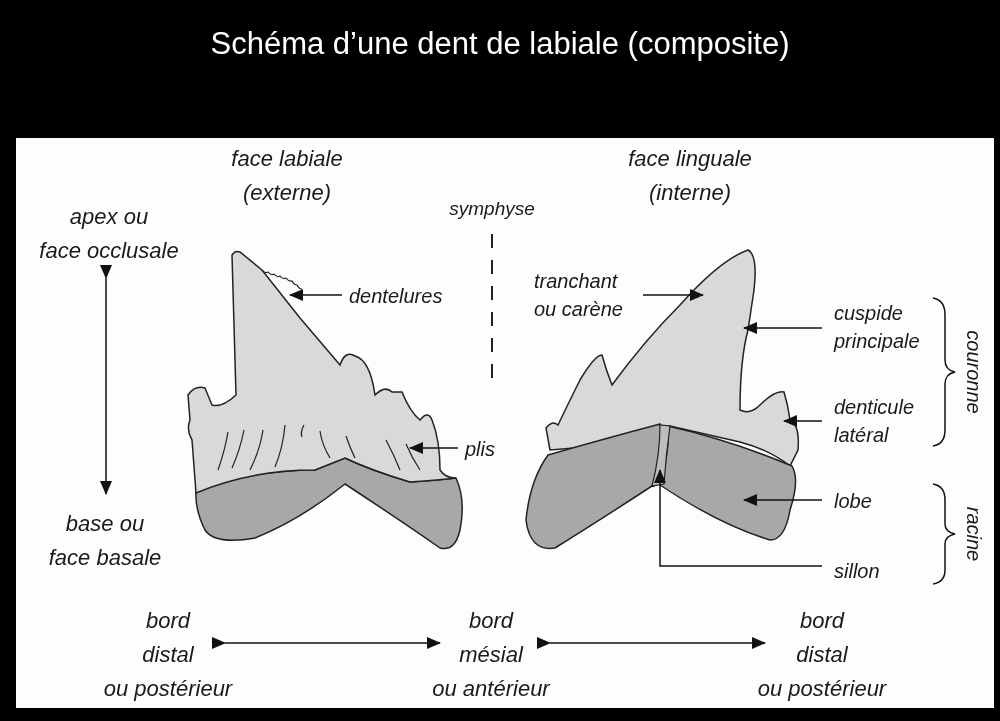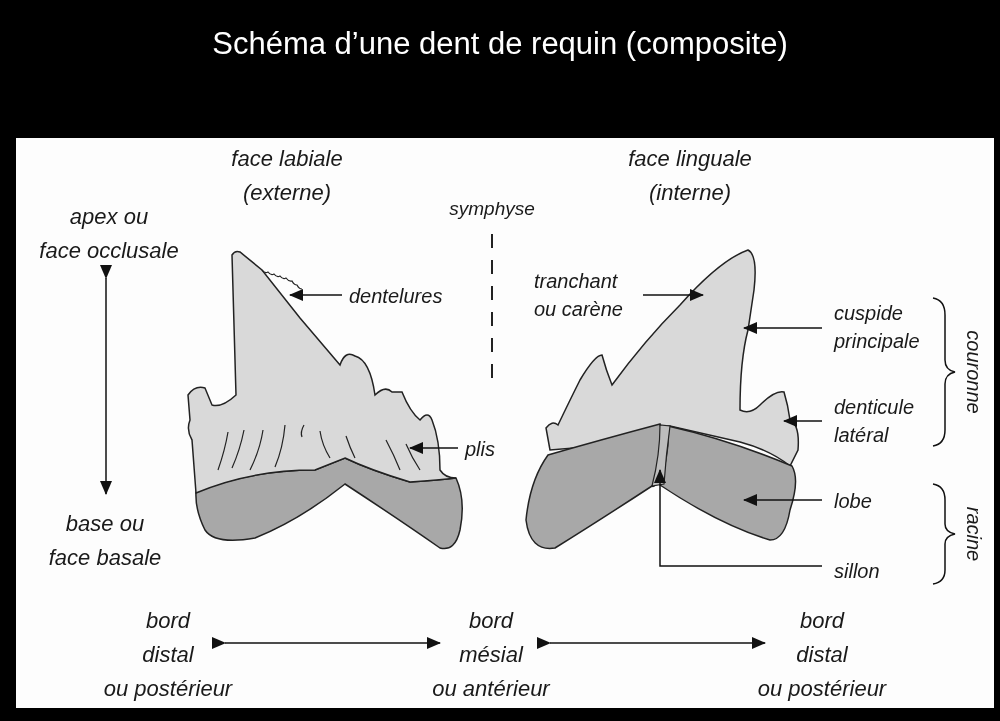--- a/index.html
+++ b/index.html
@@ -5,21 +5,21 @@
   html, body { margin:0; padding:0; }
   body { width:1000px; height:721px; background:#000; position:relative; overflow:hidden; font-family:"Liberation Sans", sans-serif; }
   .title { position:absolute; left:0; top:26px; width:1000px; text-align:center; color:#fff; font-size:31px; }
   .panel { position:absolute; left:16px; top:138px; width:978px; height:570px; background:#fdfdfd; }
   svg { position:absolute; left:0; top:0; }
   .lbl { font-style:italic; fill:#1a1a1a; font-size:22px; font-family:"Liberation Sans", sans-serif; }
 </style>
 </head>
 <body>
 
-<div class="title">Schéma d’une dent de requin (composite)</div>
+<div class="title">Schéma d’une dent de labiale (composite)</div>
 
 <div class="panel"></div>
 
 <svg width="1000" height="721" viewBox="0 0 1000 721">
   <defs>
     <marker id="ah" markerWidth="10" markerHeight="10" refX="9" refY="5" orient="auto" markerUnits="userSpaceOnUse">
       <path d="M0,0 L10,5 L0,10 z" fill="#111"></path>
     </marker>
     <marker id="ahs" markerWidth="14" markerHeight="12" refX="13" refY="6" orient="auto" markerUnits="userSpaceOnUse">
       <path d="M0,0 L14,6 L0,12 z" fill="#111"></path>

